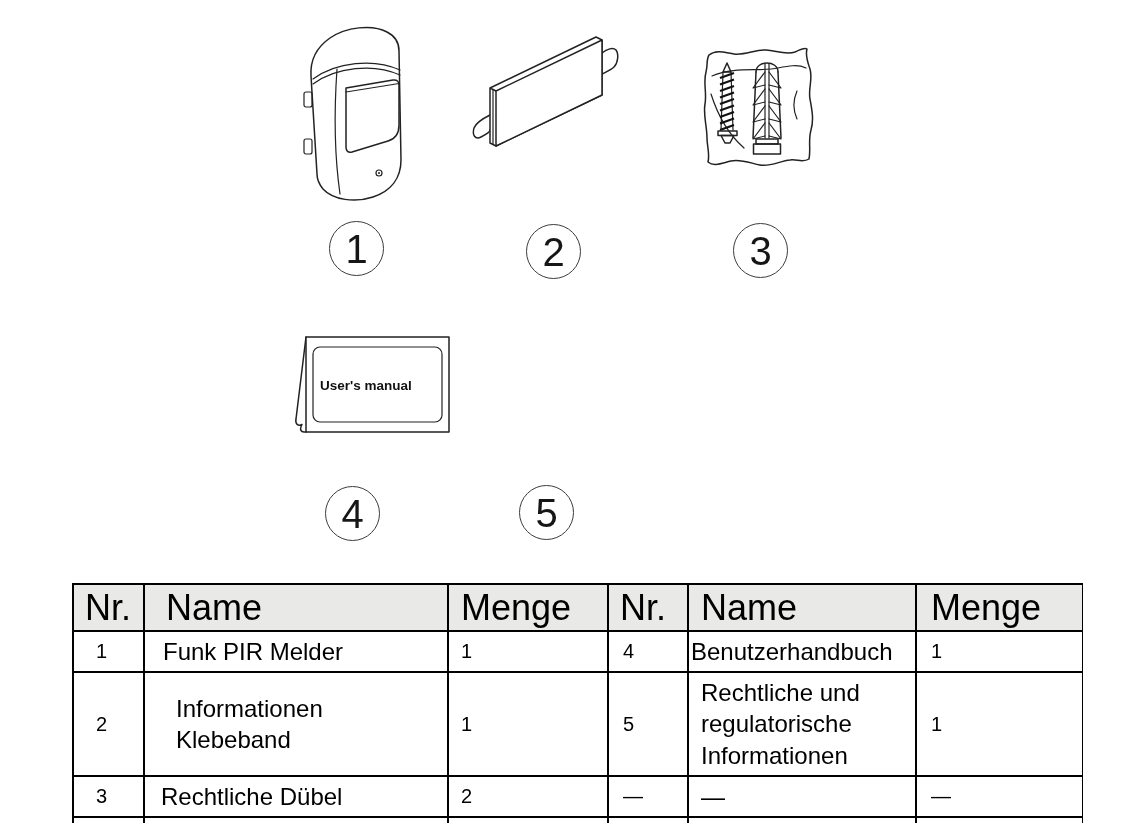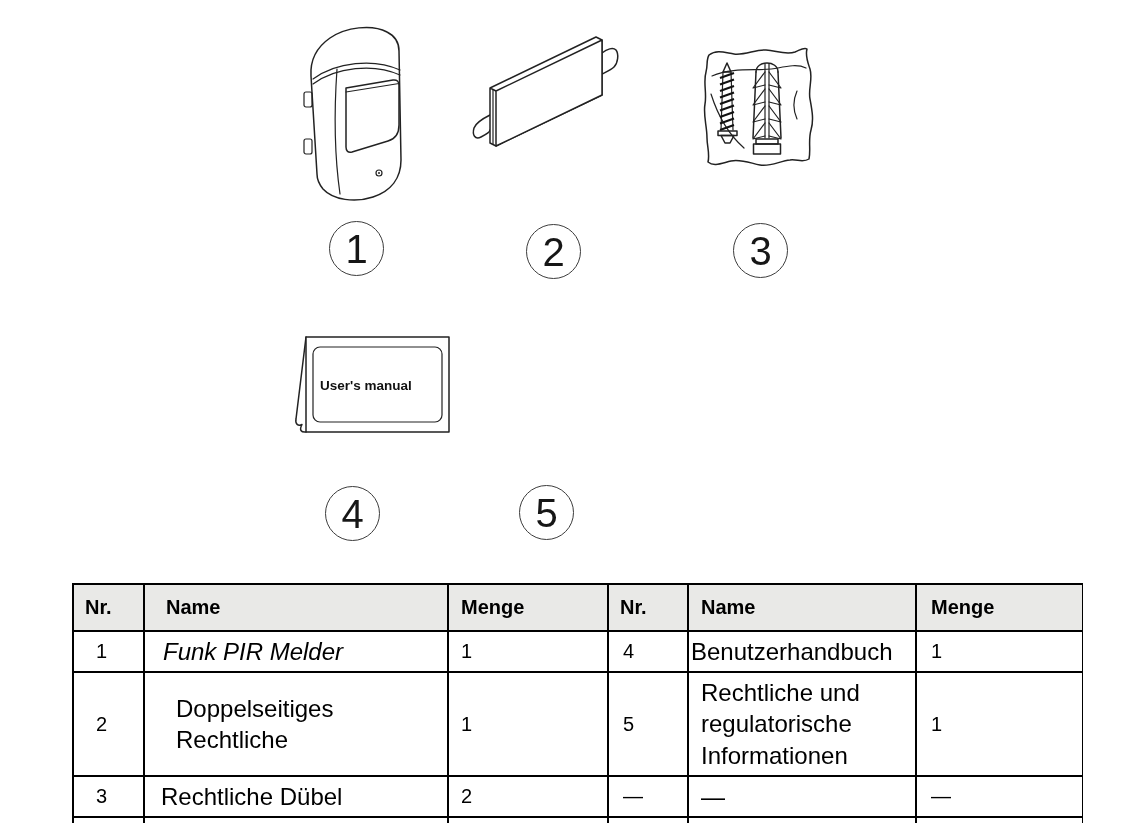--- a/index.html
+++ b/index.html
@@ -16,30 +16,30 @@
   
   .badge{position:absolute;width:53px;height:53px;border:1.7px solid #3c3c3c;border-radius:50%;
          display:flex;align-items:center;justify-content:center;
          font-size:40px;font-weight:400;color:#161616;background:#ffffff;line-height:1;}
 
   
   .table-wrap{position:absolute;left:72px;top:583px;width:1011px;height:240px;overflow:hidden;}
   table.pack{border-collapse:collapse;table-layout:fixed;width:1010px;color:#000000;}
   table.pack th,table.pack td{border:2px solid #000000;vertical-align:middle;text-align:left;
       padding:0 4px 0 12px;overflow:hidden;white-space:normal;}
-  table.pack th{background:#e9e9e7;font-size:20px;font-weight:700;}
+  table.pack th{background:#e9e9e7;font-size:36px;font-weight:400;}
   td.cell-num{font-size:20px;}
   td.cell-name{font-size:24px;line-height:1.3;}
   td.cell-qty{font-size:20px;}
   .pl-h1{padding-left:11px !important;}
   .pl-h2{padding-left:21px !important;}
   .pl-h4{padding-left:11px !important;}
   .pl-h6{padding-left:14px !important;}
   .pl-c1{padding-left:22px !important;}
-  .pl-c2{padding-left:18px !important;font-style:italic;}
+  .pl-c2{padding-left:18px !important;}
   .pl-c4{padding-left:14px !important;}
   .pl-c6{padding-left:14px !important;}
   .indent-more{padding-left:31px !important;}
   .indent-less{padding-left:16px !important;}
   .tight{padding-left:2px !important;}
   tr.stub td{border-bottom:none;}
   svg text{font-family:"Liberation Sans",sans-serif;fill:#111111;}
 </style>
 </head>
 <body>
@@ -140,21 +140,21 @@
         <tr style="height:41px">
           <td class="cell-num pl-c1">1</td>
           <td class="cell-name pl-c2">Funk PIR Melder</td>
           <td class="cell-qty">1</td>
           <td class="cell-num pl-c4">4</td>
           <td class="cell-name tight">Benutzerhandbuch</td>
           <td class="cell-qty pl-c6">1</td>
         </tr>
         <tr style="height:104px">
           <td class="cell-num pl-c1">2</td>
-          <td class="cell-name indent-more">Doppelseitiges Rechtliche</td>
+          <td class="cell-name indent-more">Informationen Klebeband</td>
           <td class="cell-qty">1</td>
           <td class="cell-num pl-c4">5</td>
           <td class="cell-name">Rechtliche und regulatorische Informationen</td>
           <td class="cell-qty pl-c6">1</td>
         </tr>
         <tr style="height:41px">
           <td class="cell-num pl-c1">3</td>
           <td class="cell-name indent-less">Rechtliche Dübel</td>
           <td class="cell-qty">2</td>
           <td class="cell-num pl-c4">—</td>

